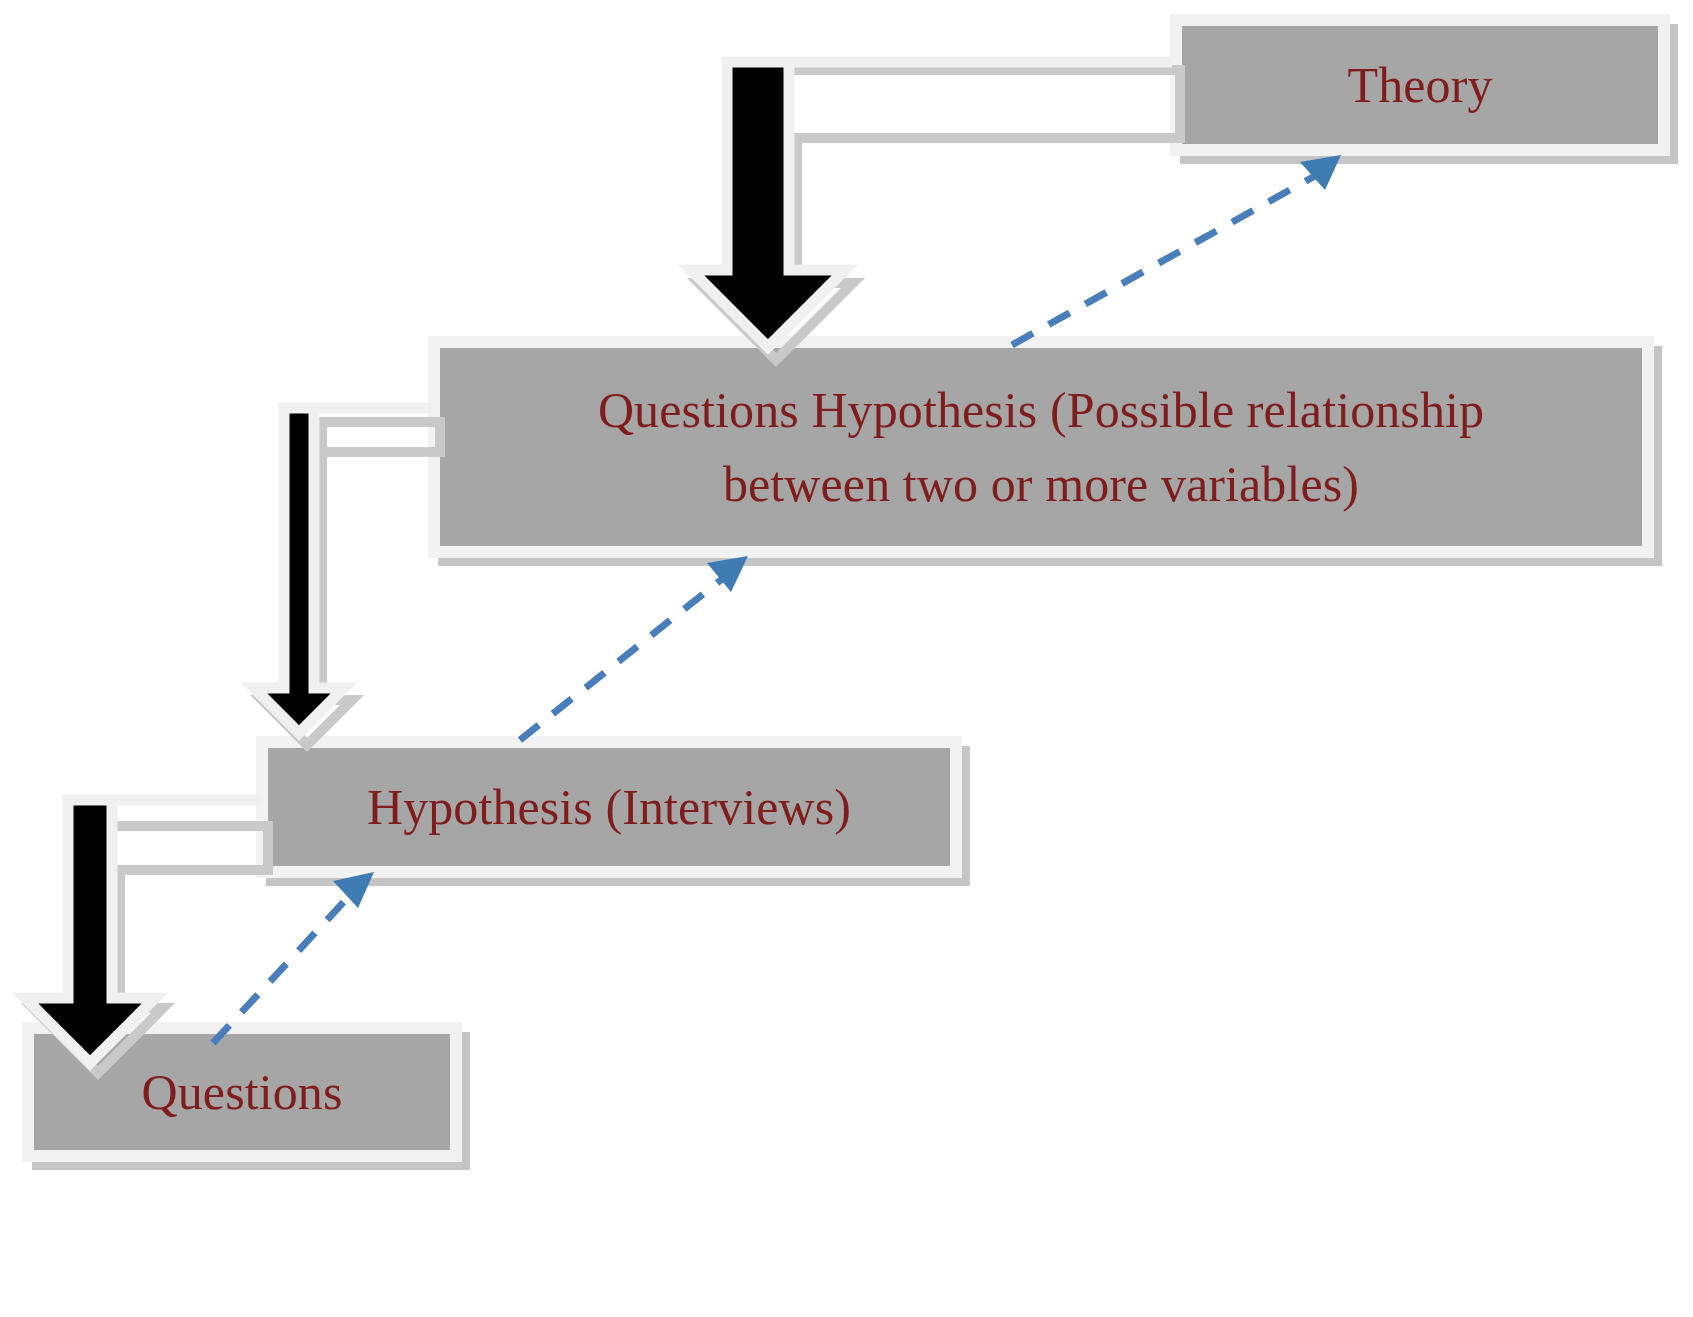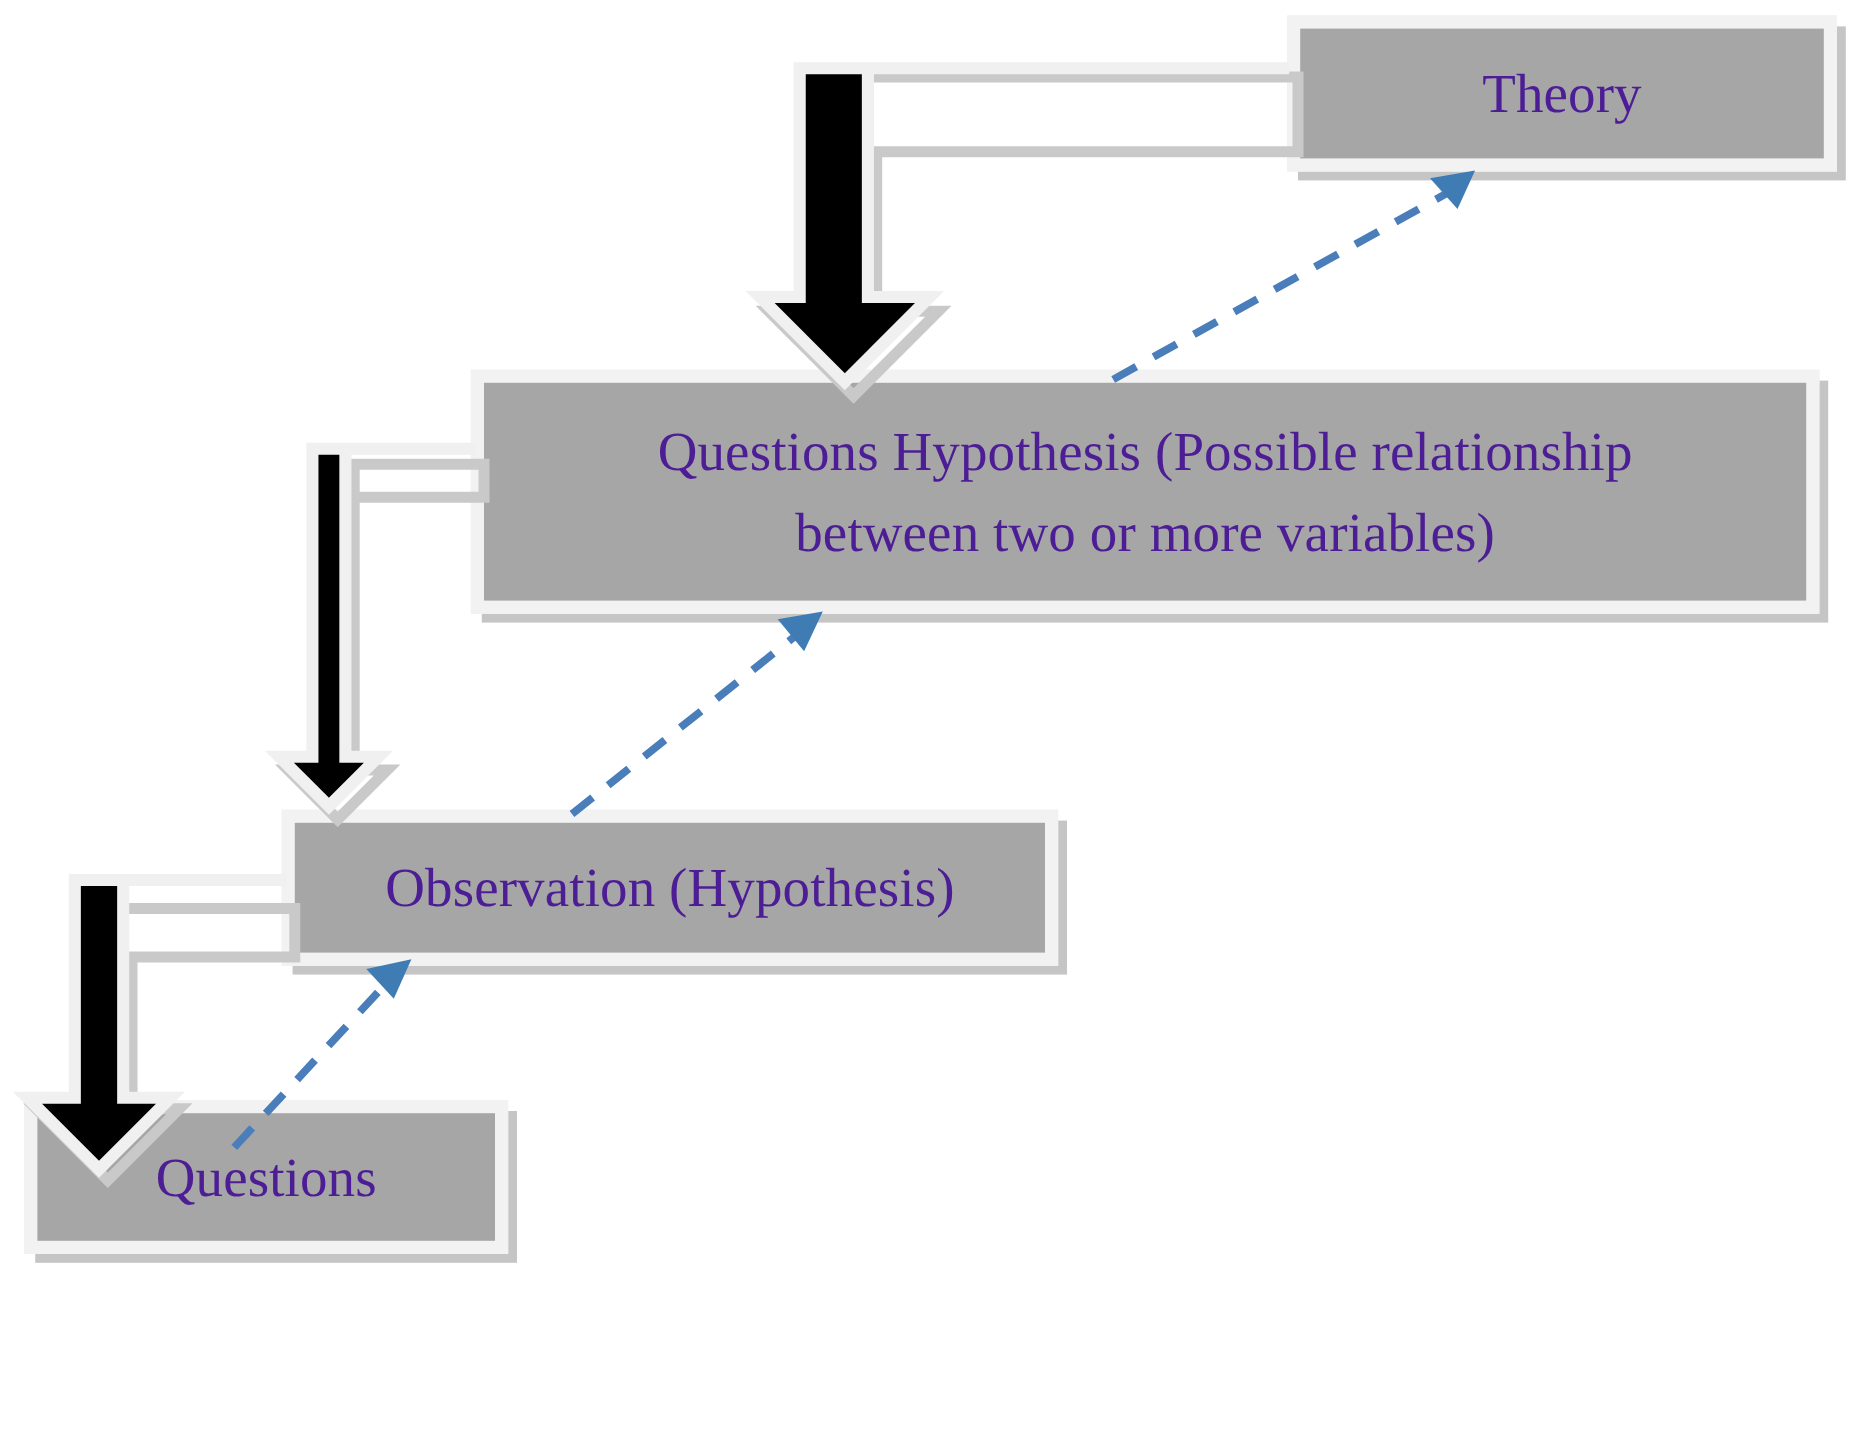--- a/index.html
+++ b/index.html
@@ -31,31 +31,31 @@
     width: 100%;
     height: 100%;
     box-sizing: border-box;
     background: #a6a6a6;
     display: flex;
     align-items: center;
     justify-content: center;
     text-align: center;
   }
   .node-label {
-    color: #4c1d95;
+    color: #7f1d1d;
     font-size: 47px;
     line-height: 1.42;
     letter-spacing: 0.1px;
     padding: 0 10px;
     white-space: pre-line;
   }
   #node-theory      { left: 1170px; top: 14px;  width: 500px; height: 142px; }
   #node-hypothesis  { left: 428px;  top: 336px; width: 1226px; height: 222px; }
   #node-observation { left: 256px;  top: 736px; width: 706px; height: 142px; }
-  #node-questions   { left: 22px;   top: 1000px; width: 440px; height: 140px; }
+  #node-questions   { left: 22px;   top: 1022px; width: 440px; height: 140px; }
 
   #node-hypothesis .node-label { font-size: 50px; line-height: 1.48; }
   #node-observation .node-label,
   #node-theory .node-label,
   #node-questions .node-label { font-size: 50px; }
 
   
   .layer {
     position: absolute;
     left: 0; top: 0;
@@ -101,21 +101,21 @@
 
   <div class="node" id="node-hypothesis">
     <div class="node-inner">
       <span class="node-label">Questions Hypothesis (Possible relationship
 between two or more variables)</span>
     </div>
   </div>
 
   <div class="node" id="node-observation">
     <div class="node-inner">
-      <span class="node-label">Observation (Hypothesis)</span>
+      <span class="node-label">Hypothesis (Interviews)</span>
     </div>
   </div>
 
   <div class="node" id="node-questions">
     <div class="node-inner">
       <span class="node-label">Questions</span>
     </div>
   </div>
 
   <svg class="layer" id="arrows-dashed" viewBox="0 0 1693 1317" xmlns="http://www.w3.org/2000/svg">

